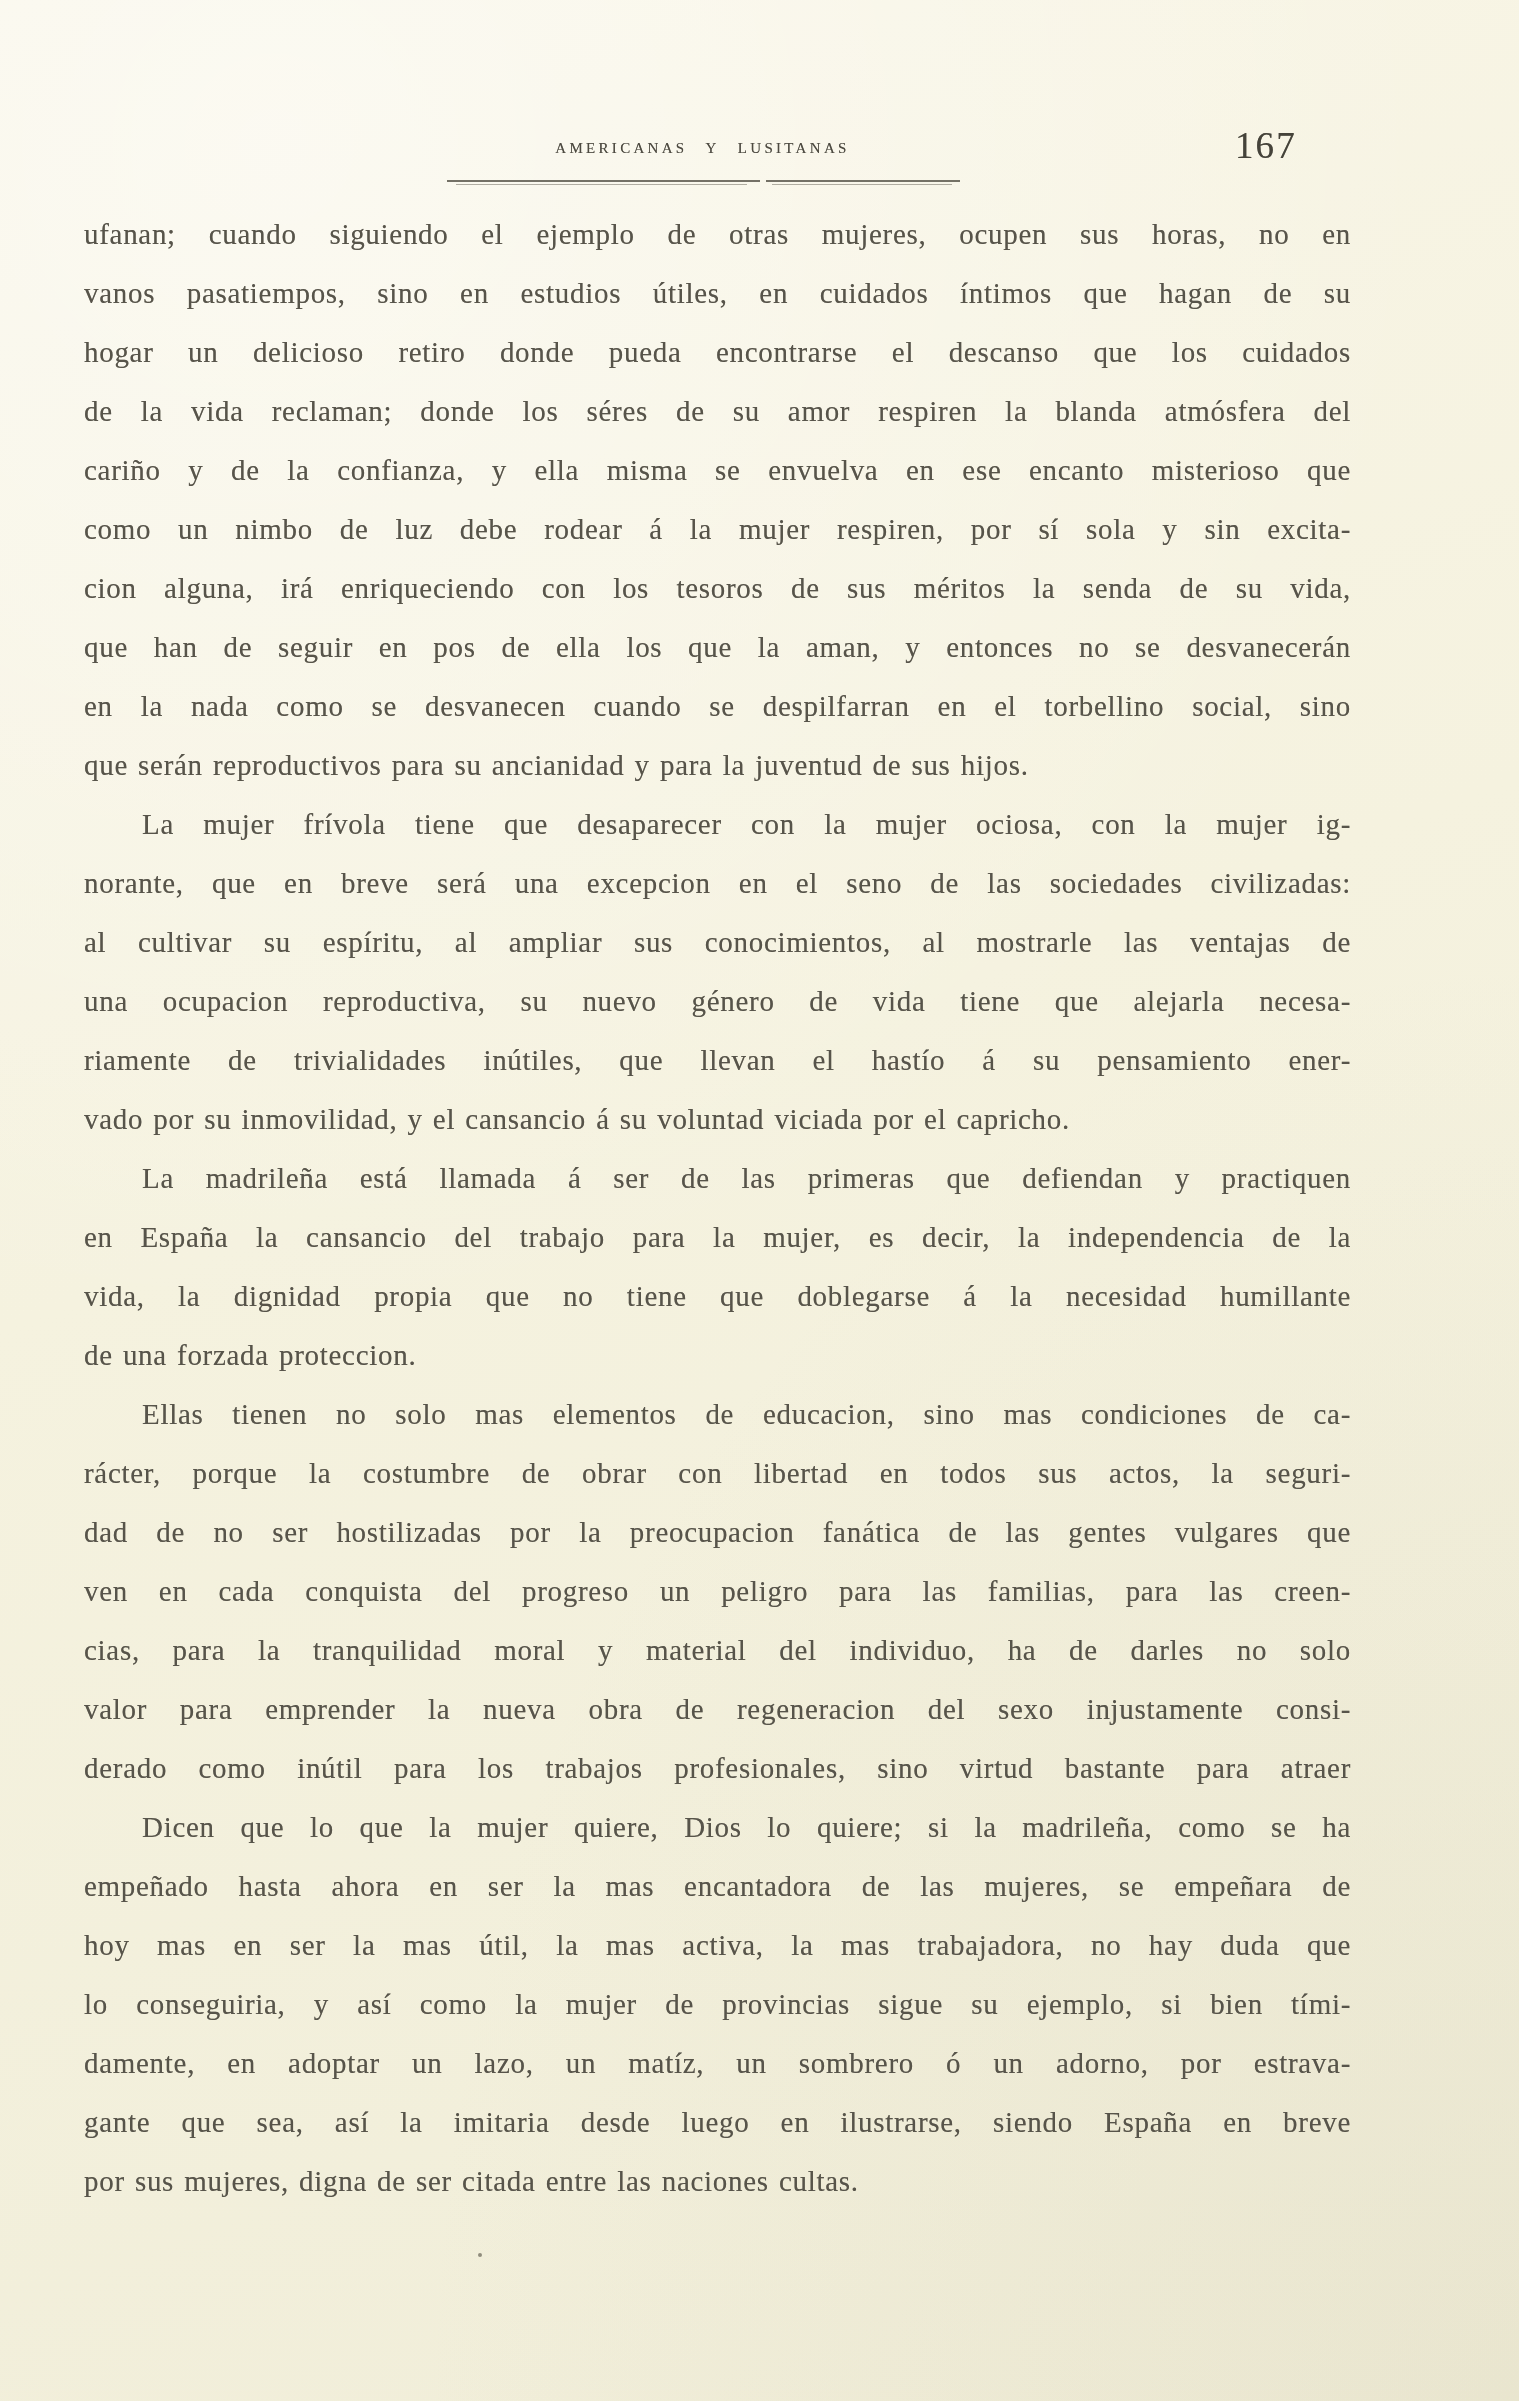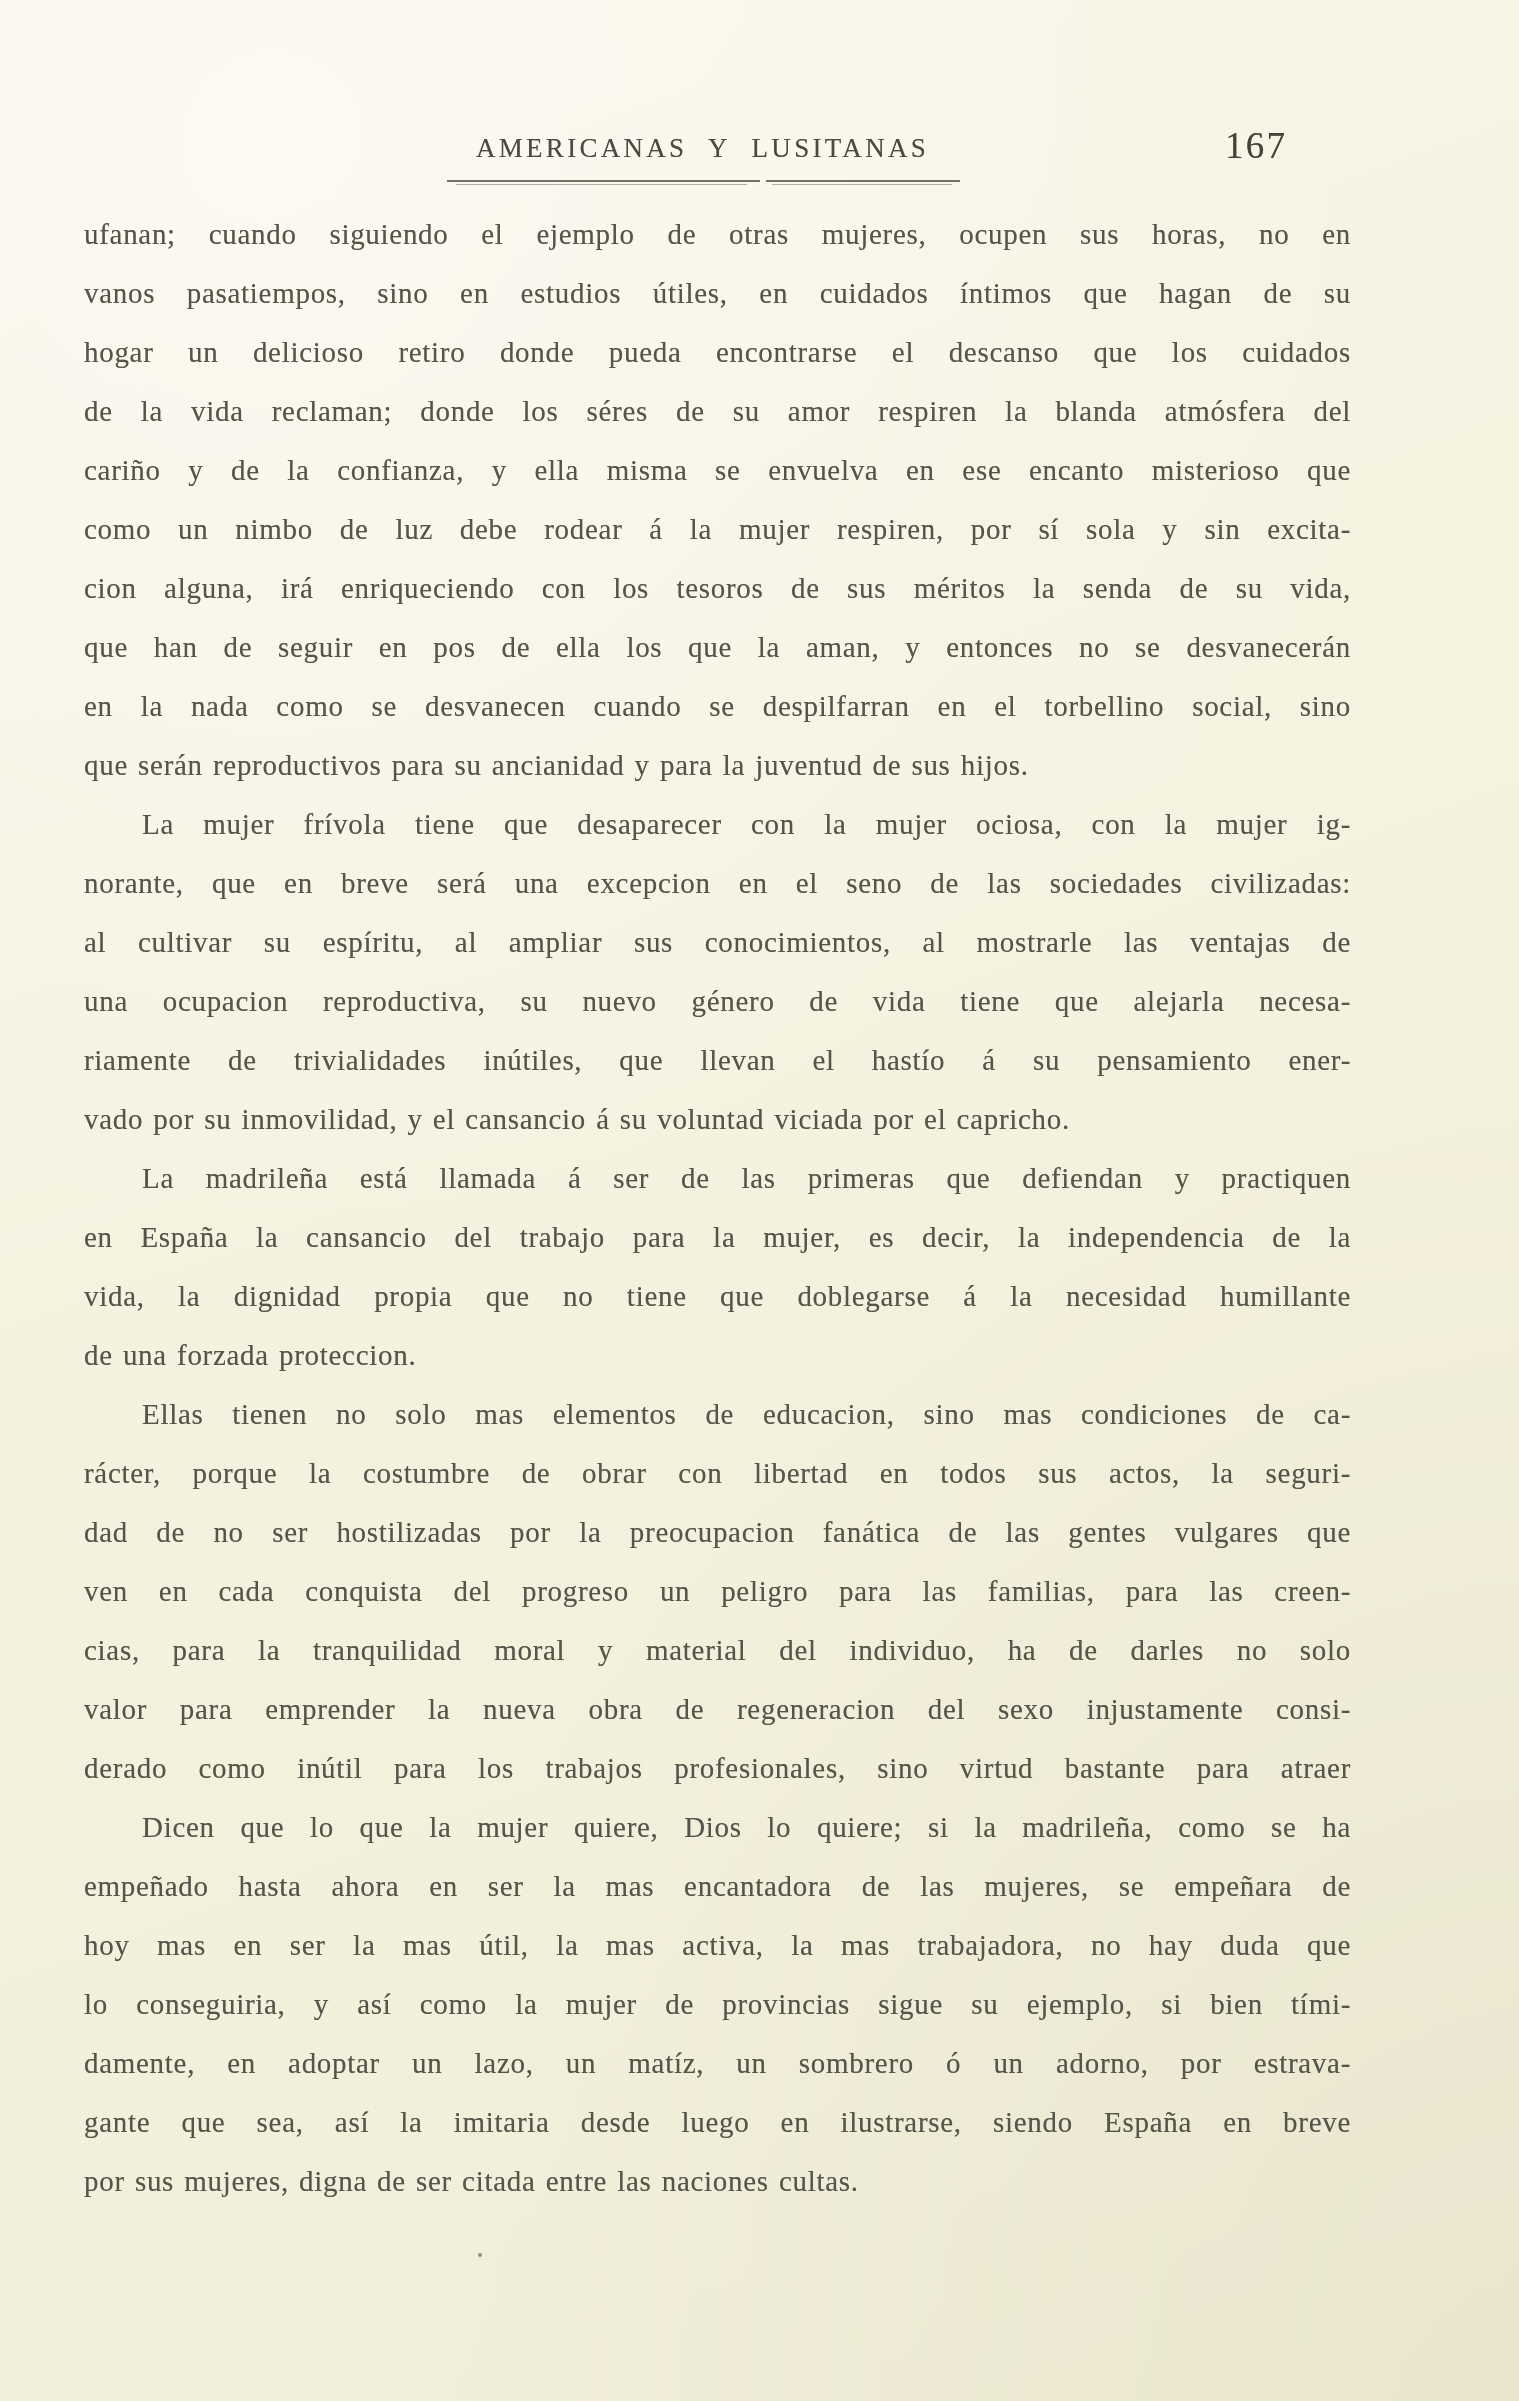--- a/index.html
+++ b/index.html
@@ -17,34 +17,34 @@
     color: #57544a;
   }
   .running-head {
     position: absolute;
     left: 69px;
     width: 1267px;
     top: 132px;
     height: 33px;
     line-height: 33px;
     text-align: center;
-    font-size: 27px;
+    font-size: 15px;
     letter-spacing: 3.3px;
     word-spacing: 11.6px;
     color: #4d4a41;
     text-shadow: 0 0 0.4px rgba(77,74,65,0.55);
   }
   .page-number {
     position: absolute;
     left: 1225px;
     top: 125px;
     width: 72px;
     height: 41px;
     line-height: 41px;
-    text-align: left;
+    text-align: right;
     font-size: 37px;
     letter-spacing: 2.2px;
     color: #45433a;
     text-shadow: 0 0 0.4px rgba(69,67,58,0.5);
   }
   .rule-seg {
     position: absolute;
     top: 180px;
     height: 2.2px;
     background: #5d5a4f;

